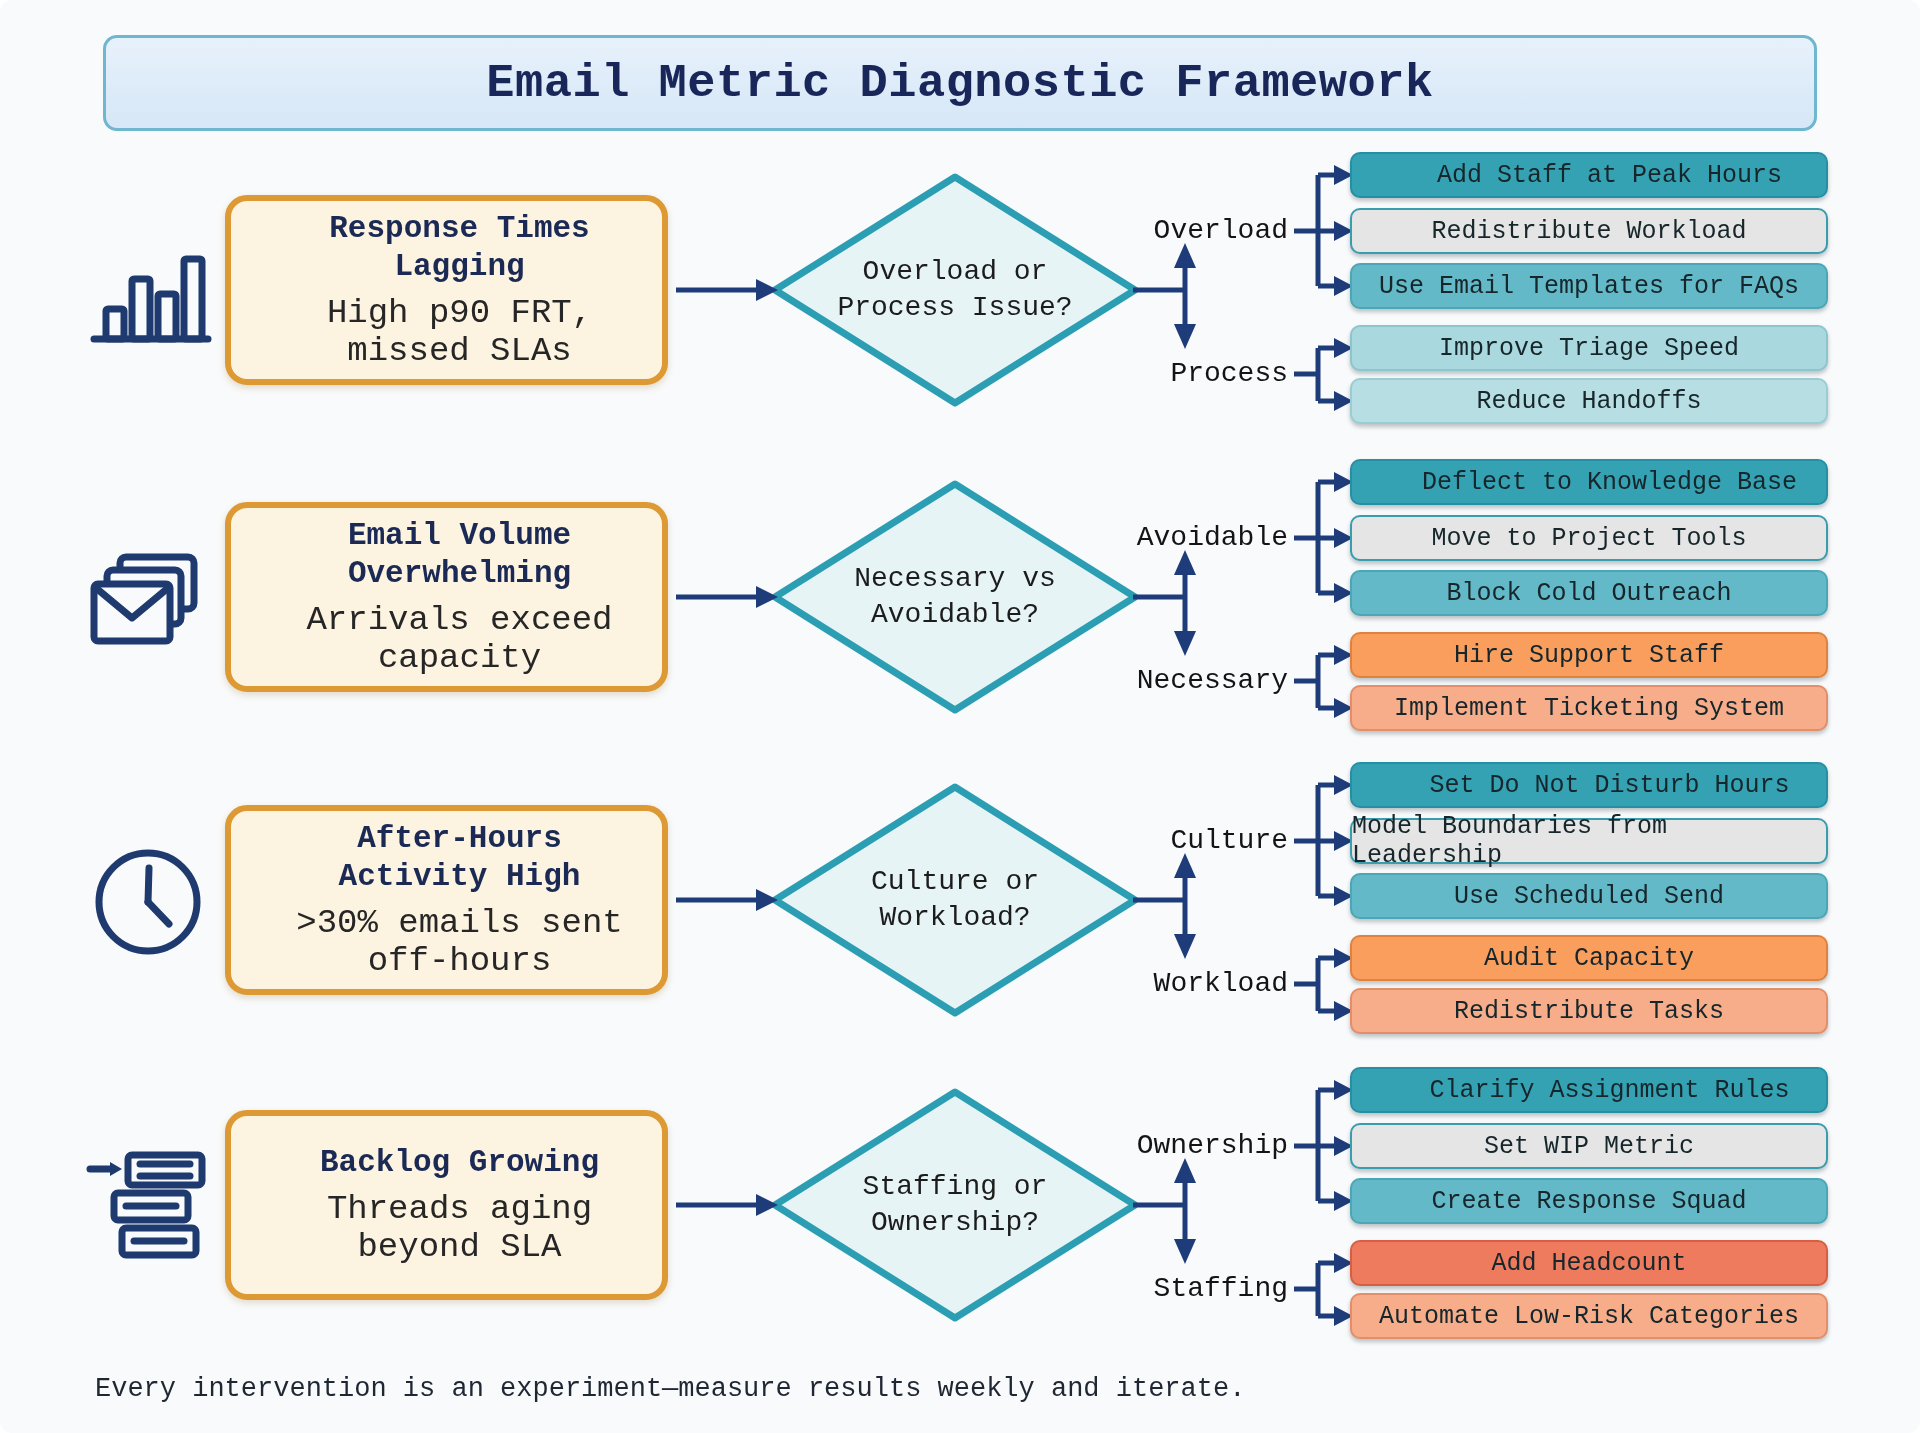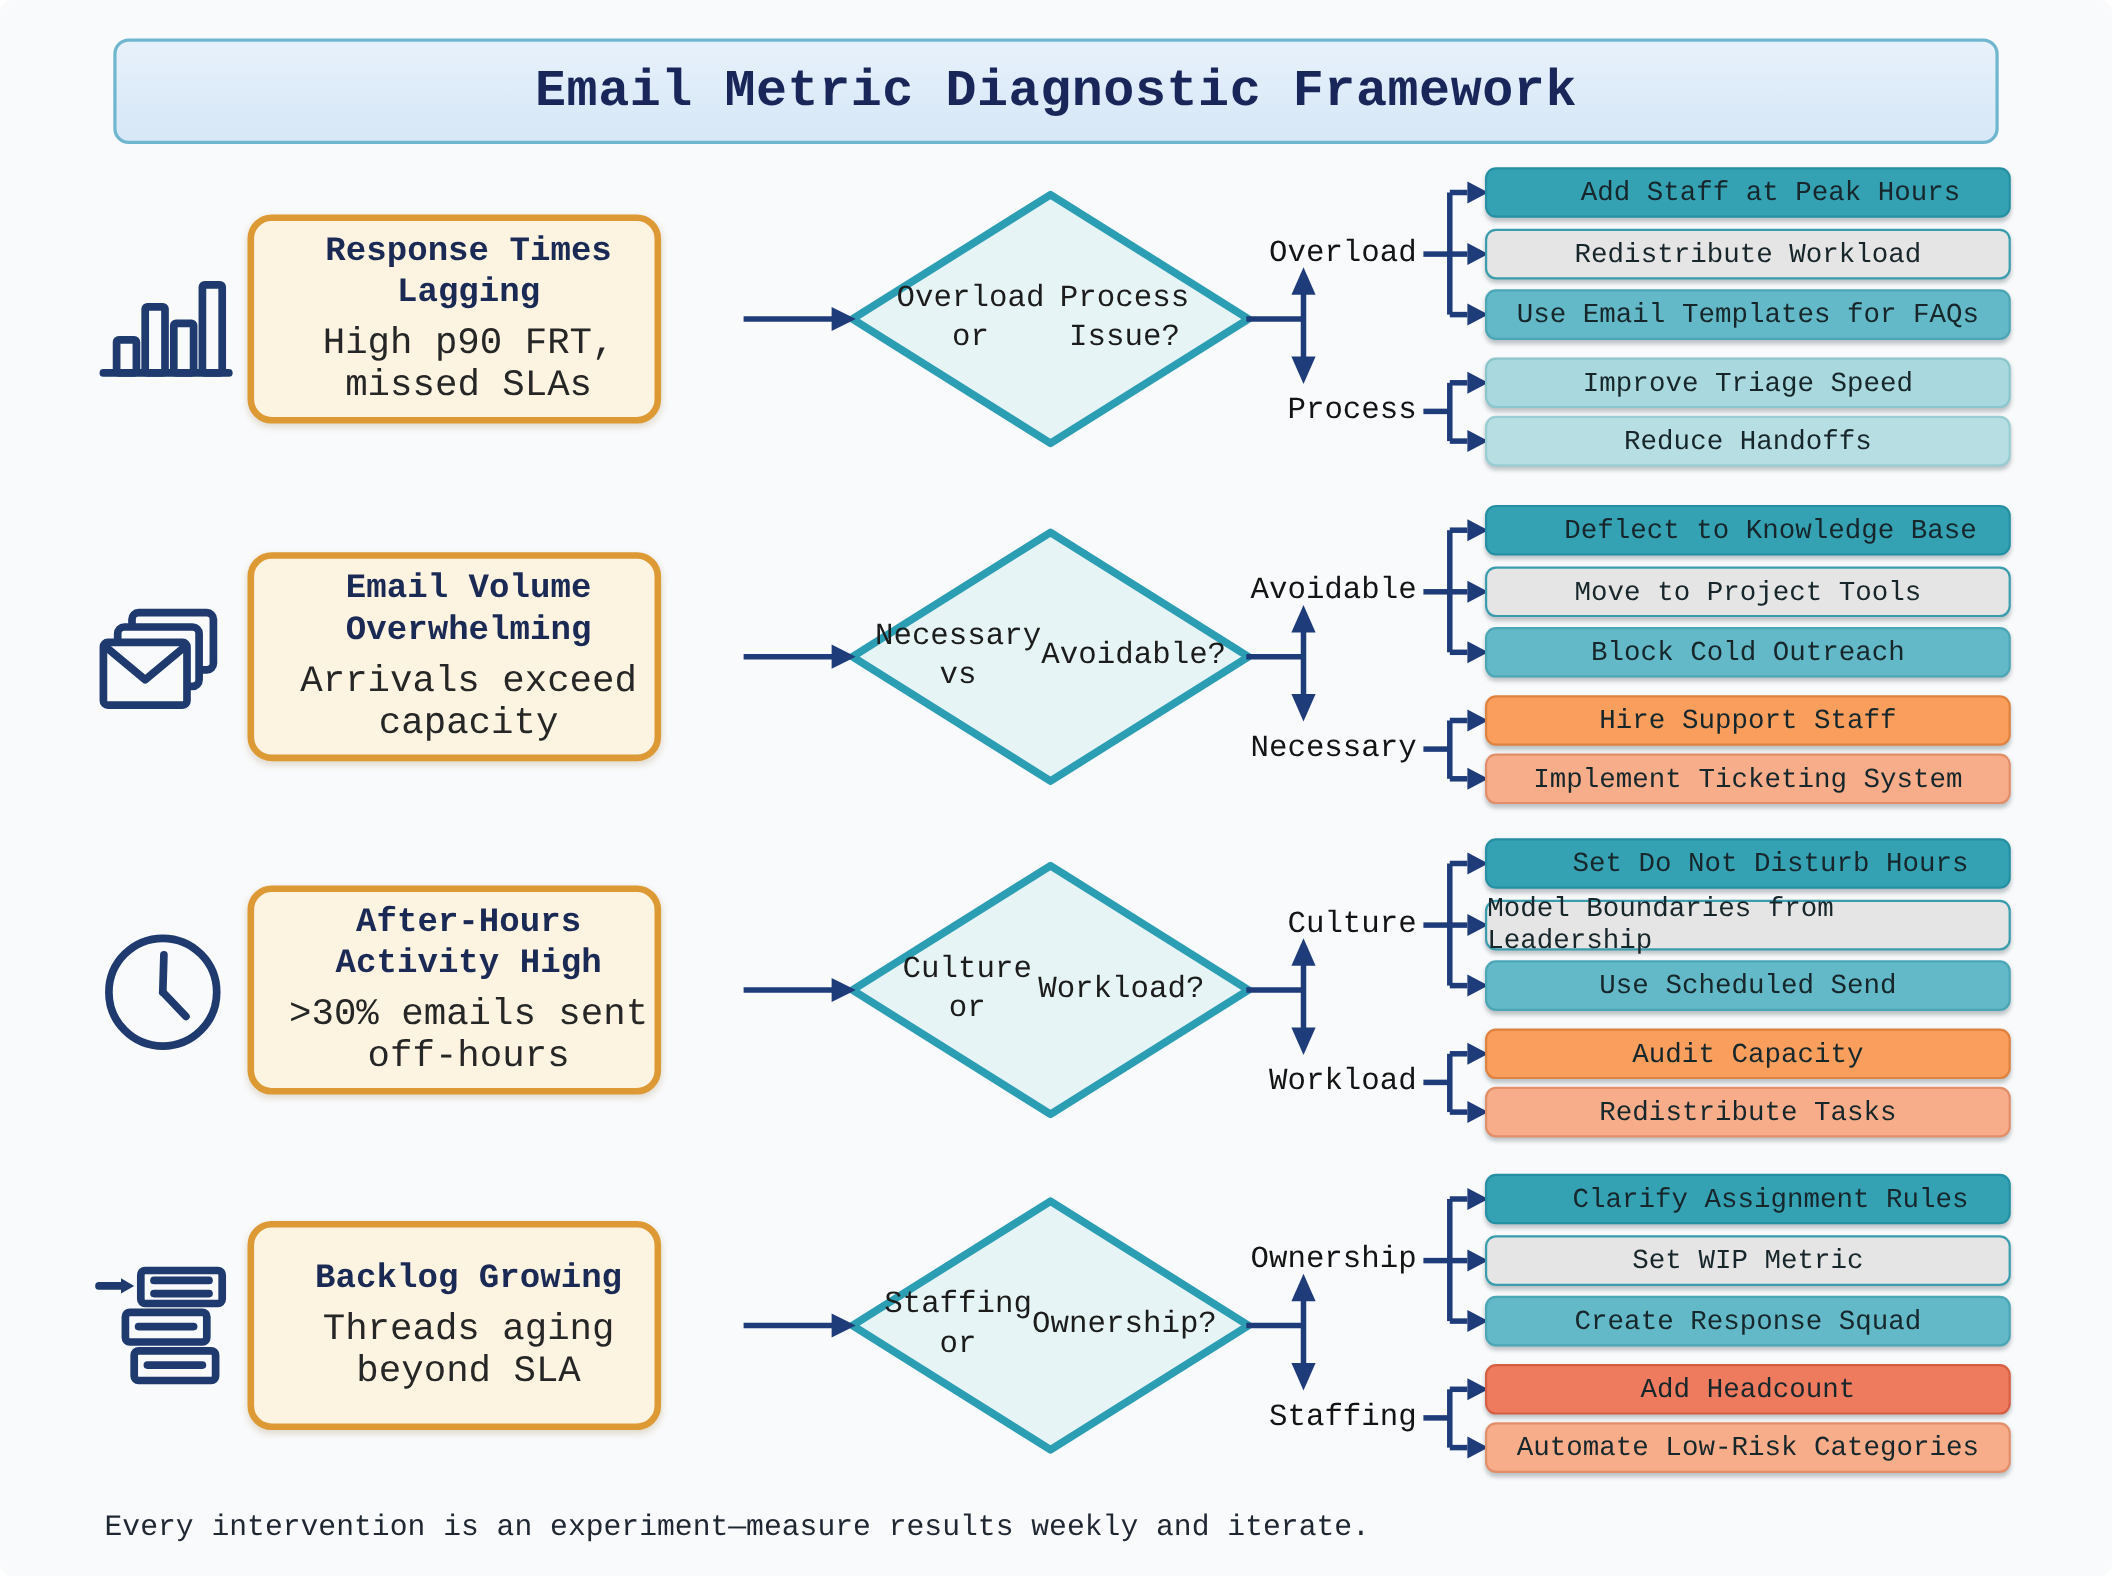--- a/index.html
+++ b/index.html
@@ -24,31 +24,31 @@
   svg.connectors line { stroke:#1f3c7a; stroke-width:5; }
   svg.connectors .f { fill:#1f3c7a; }
   
   .row { position:absolute; left:0; top:0; width:100%; height:0; }
   .icon-wrap { position:absolute; left:86px; top:calc(var(--c) - 56px); width:130px; height:115px; }
   .icon-wrap svg { width:100%; height:100%; }
   .ico { stroke:#1e3a6e; stroke-width:7; fill:none; stroke-linecap:round; stroke-linejoin:round; }
   .ico-fill { fill:#1e3a6e; stroke:none; }
   .ico-bg { fill:#f9fafb; }
   .problem {
-    position:absolute; left:225px; top:calc(var(--c) - 95px); width:376px; height:190px;
+    position:absolute; left:225px; top:calc(var(--c) - 95px); width:443px; height:190px;
     background:#fdf3e1; border:6px solid #dd9933; border-radius:22px;
     display:flex; flex-direction:column; align-items:center; justify-content:center;
     box-shadow:0 3px 7px rgba(140,110,50,.22);
     padding-left:26px;
   }
   .p-title { font-size:31px; font-weight:bold; color:#1b2a55; line-height:1.22; text-align:center; }
   .p-sub { font-size:34px; color:#262626; margin-top:9px; text-align:center; }
   .qlabel {
     position:absolute; left:815px; top:calc(var(--c) - 42px); width:280px; height:84px;
-    display:flex; align-items:center; justify-content:center;
+    display:flex; flex-direction:column; align-items:center; justify-content:center;
     font-size:28px; color:#1c1c1c; line-height:1.3; text-align:center;
   }
   .blabel {
     position:absolute; left:1104px; width:184px; height:42px; line-height:42px;
     text-align:right; font-size:28px; color:#141414;
   }
   .blabel.g1 { top:calc(var(--c) - 80px); }
   .blabel.g2 { top:calc(var(--c) + 63px); }
   .action {
     position:absolute; left:1350px; width:478px; height:46px; border-radius:10px;

